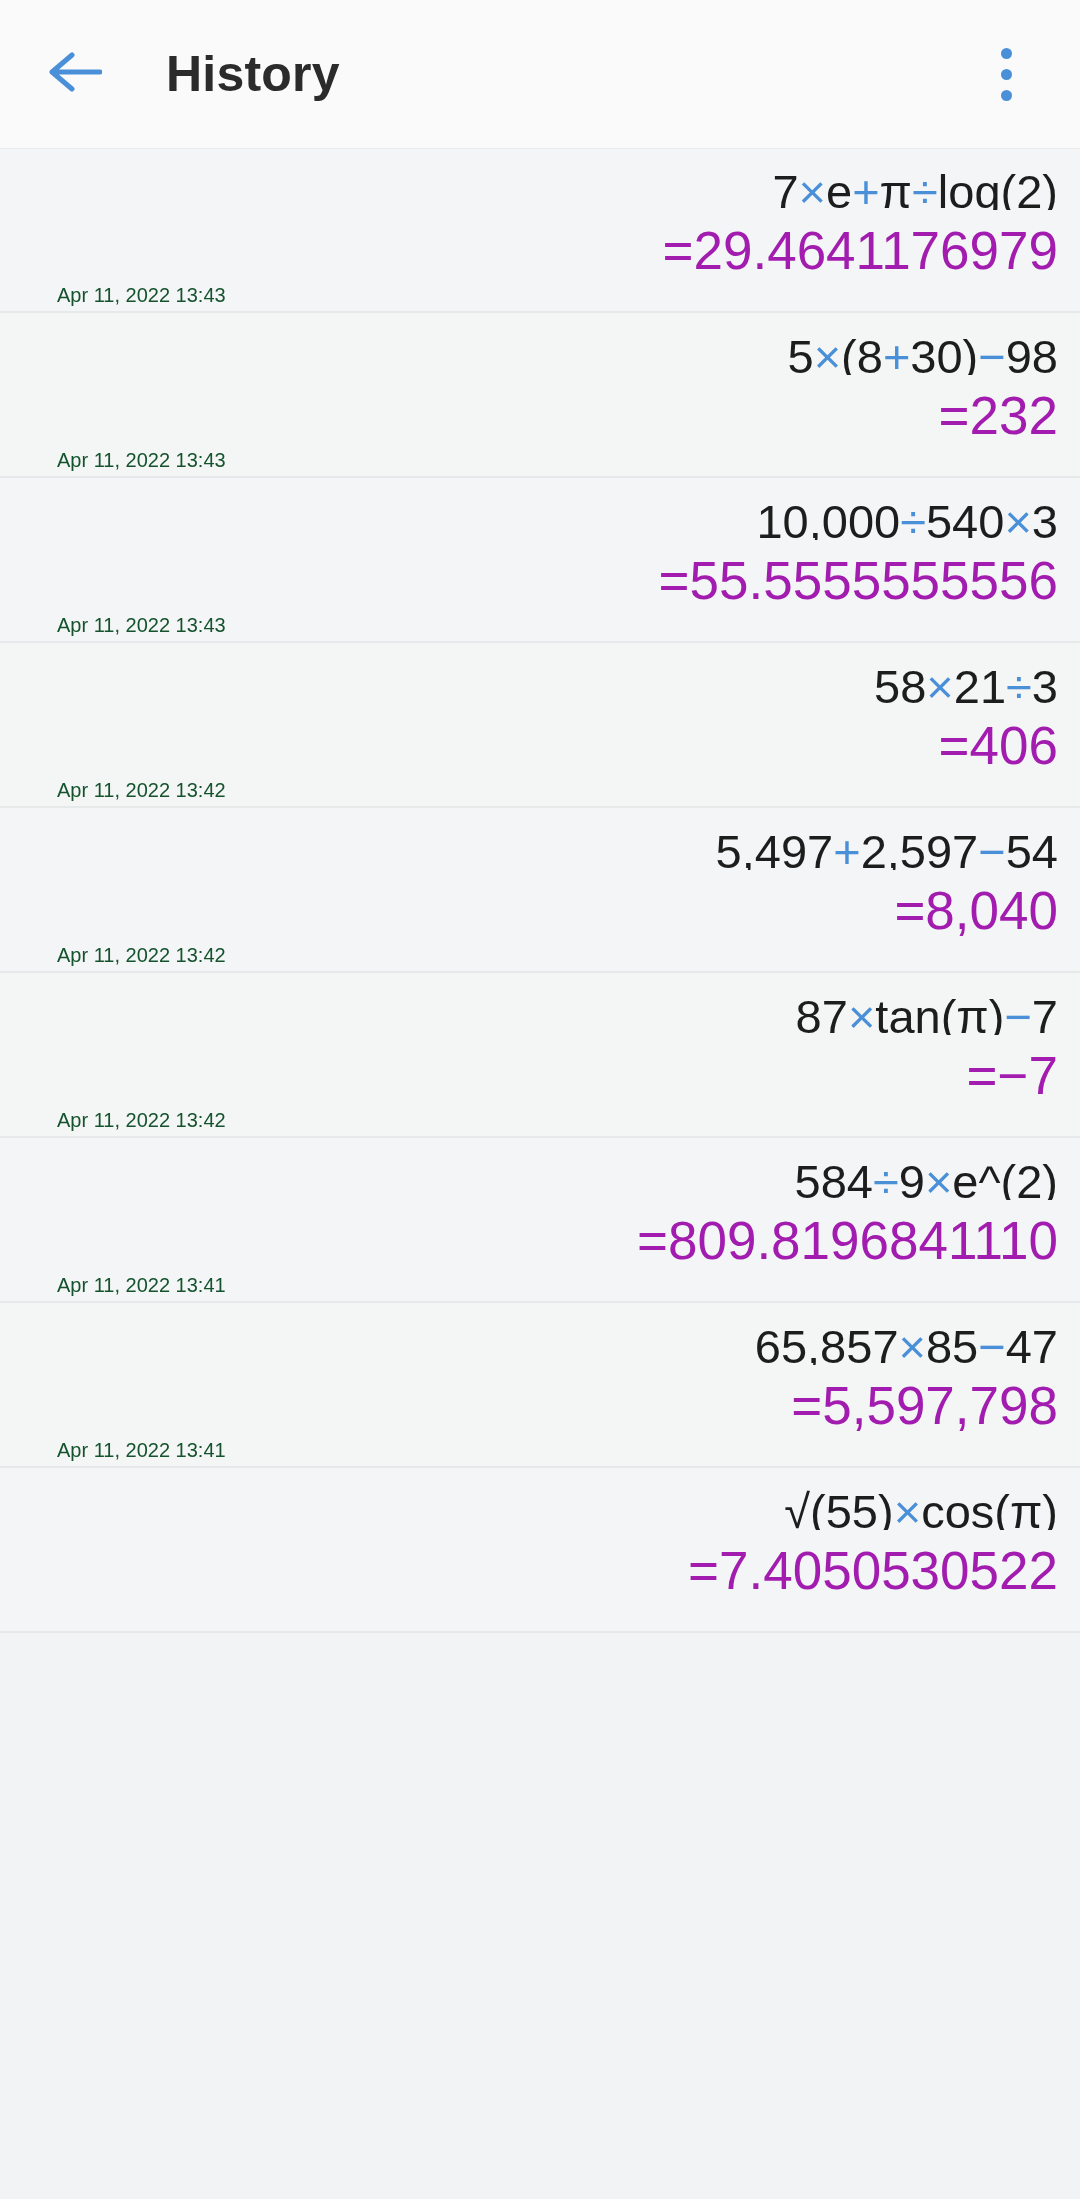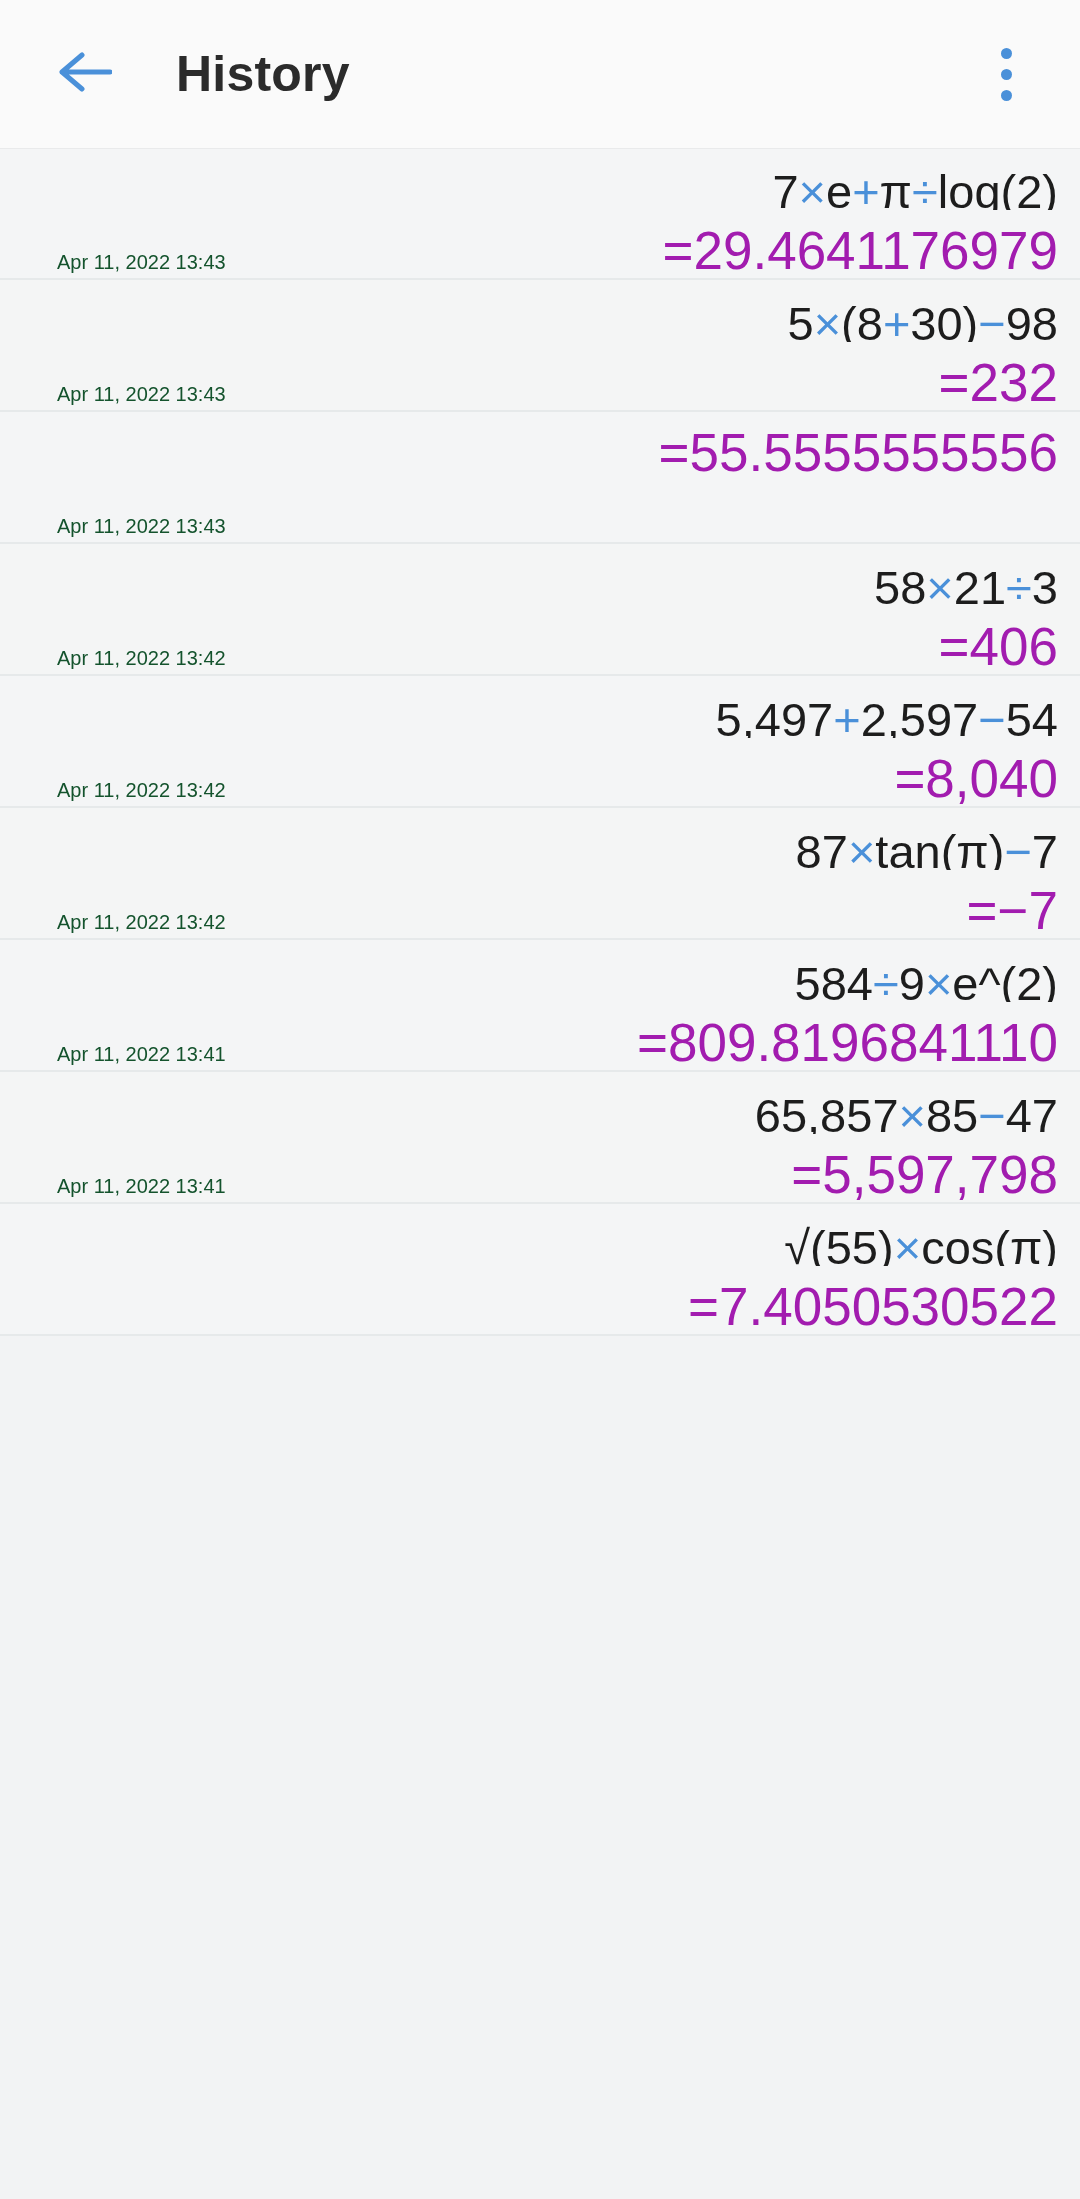--- a/index.html
+++ b/index.html
@@ -19,21 +19,21 @@
     flex-direction: column;
   }
 
   
   .appbar {
     height: 148px;
     min-height: 148px;
     background: #fafafa;
     display: flex;
     align-items: center;
-    padding: 0 34px 0 46px;
+    padding: 0 34px 0 36px;
     box-shadow: 0 1px 0 rgba(0,0,0,0.045);
     position: relative;
     z-index: 5;
   }
   .back-btn {
     width: 78px;
     height: 78px;
     display: flex;
     align-items: center;
     justify-content: center;
@@ -72,21 +72,21 @@
   .history-list {
     flex: 1 1 auto;
     overflow: hidden;
     background: #f2f3f4;
   }
   .history-item {
     position: relative;
     background: #f4f5f6;
     padding: 0 22px 0 24px;
     border-bottom: 2px solid #e6e9ea;
-    height: 132px;
+    height: 165px;
     cursor: pointer;
   }
   .history-item:nth-child(even) { background: #f4f5f5; }
 
   .expr-row {
     text-align: right;
     font-size: 47px;
     color: #1d1d1d;
     line-height: 1.0;
     padding-top: 20px;
@@ -145,20 +145,21 @@
         <div class="expr-row"><span>7</span><span class="op">×</span><span>e</span><span class="op">+</span><span>π</span><span class="op">÷</span><span>log(2)</span></div>
         <div class="result-row">=29.4641176979</div>
         <div class="time-row">Apr 11, 2022 13:43</div>
       </div>
       <div class="history-item">
         <div class="expr-row"><span>5</span><span class="op">×</span><span>(8</span><span class="op">+</span><span>30)</span><span class="op">−</span><span>98</span></div>
         <div class="result-row">=232</div>
         <div class="time-row">Apr 11, 2022 13:43</div>
       </div>
       <div class="history-item">
+        <div class="expr-row"><span>10,000</span><span class="op">÷</span><span>540</span><span class="op">×</span><span>3</span></div>
         <div class="result-row">=55.5555555556</div>
         <div class="time-row">Apr 11, 2022 13:43</div>
       </div>
       <div class="history-item">
         <div class="expr-row"><span>58</span><span class="op">×</span><span>21</span><span class="op">÷</span><span>3</span></div>
         <div class="result-row">=406</div>
         <div class="time-row">Apr 11, 2022 13:42</div>
       </div>
       <div class="history-item">
         <div class="expr-row"><span>5,497</span><span class="op">+</span><span>2,597</span><span class="op">−</span><span>54</span></div>

